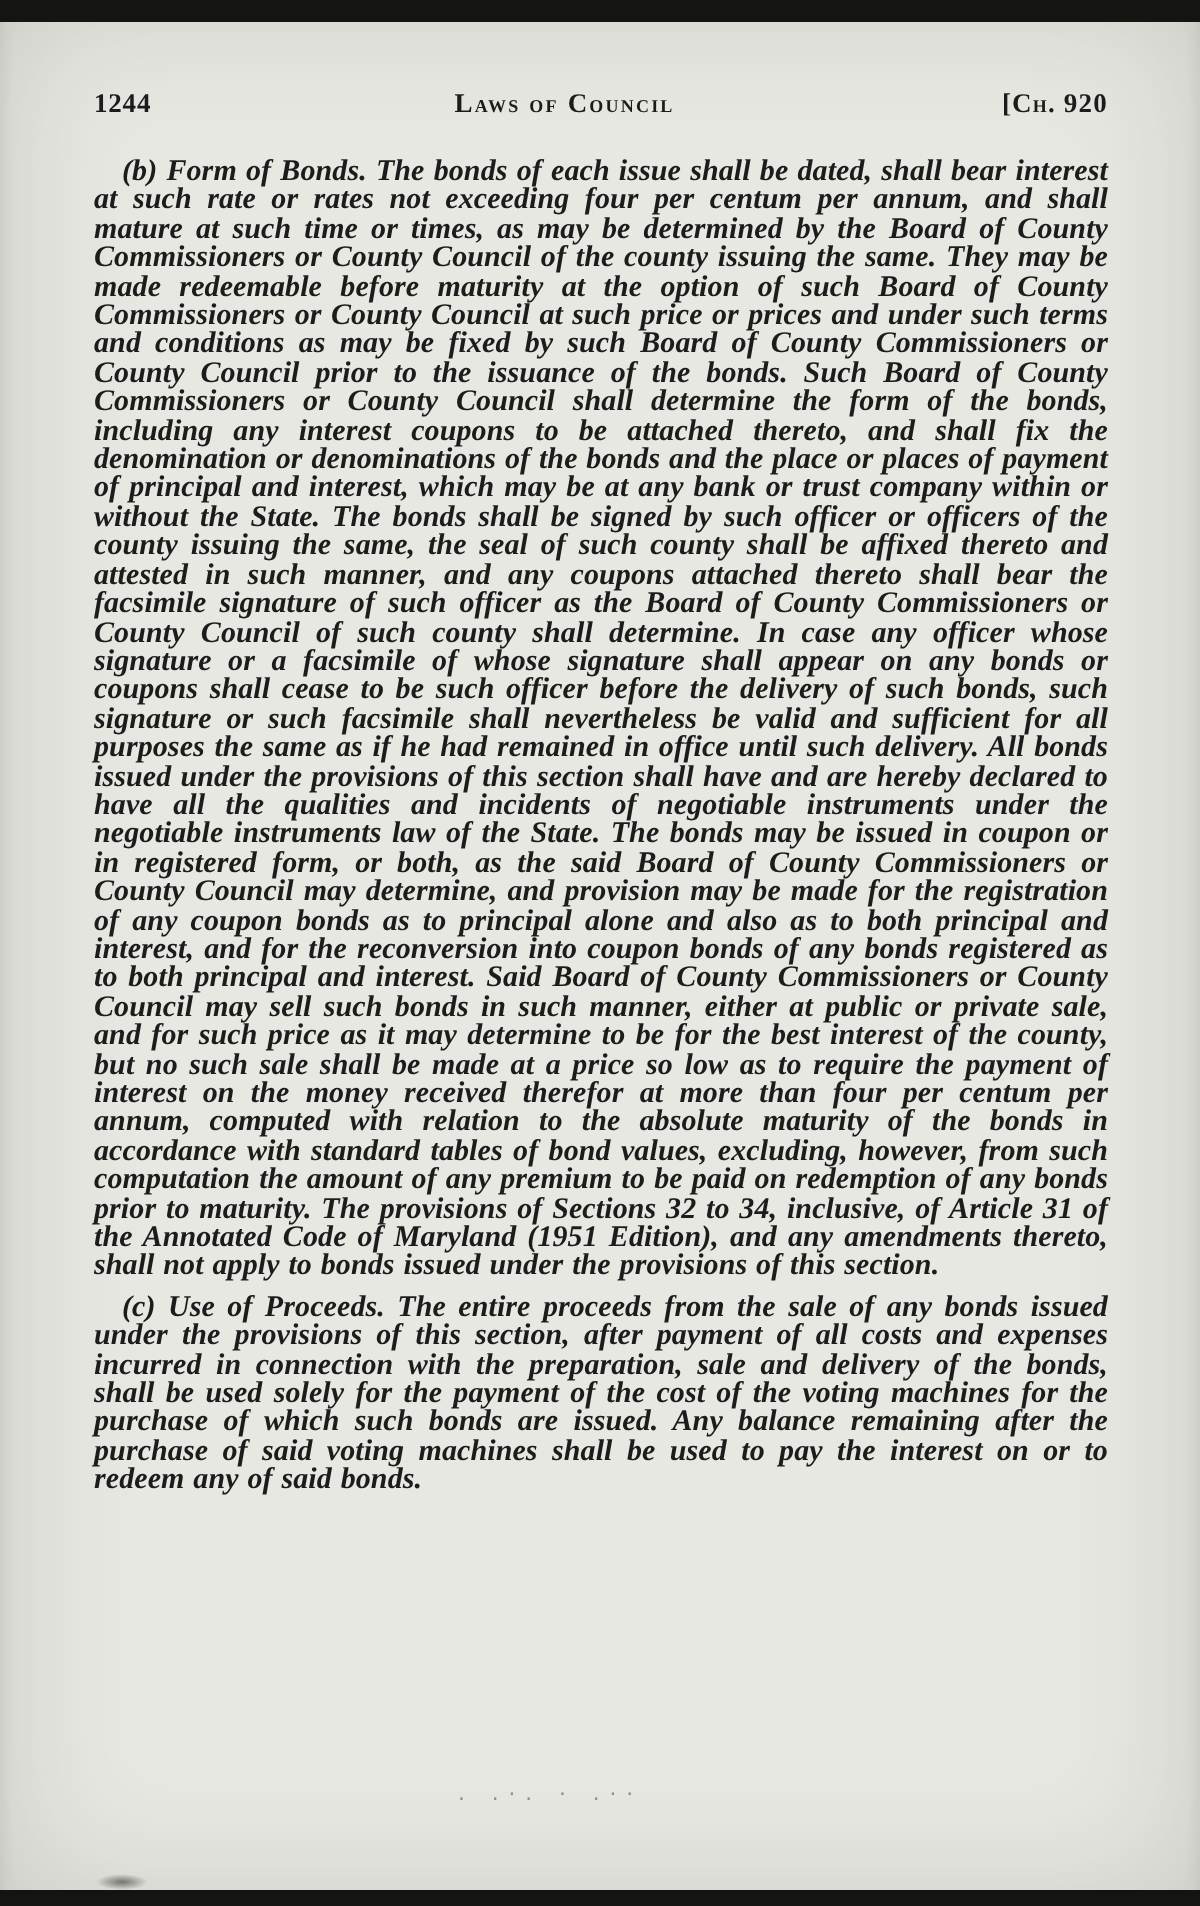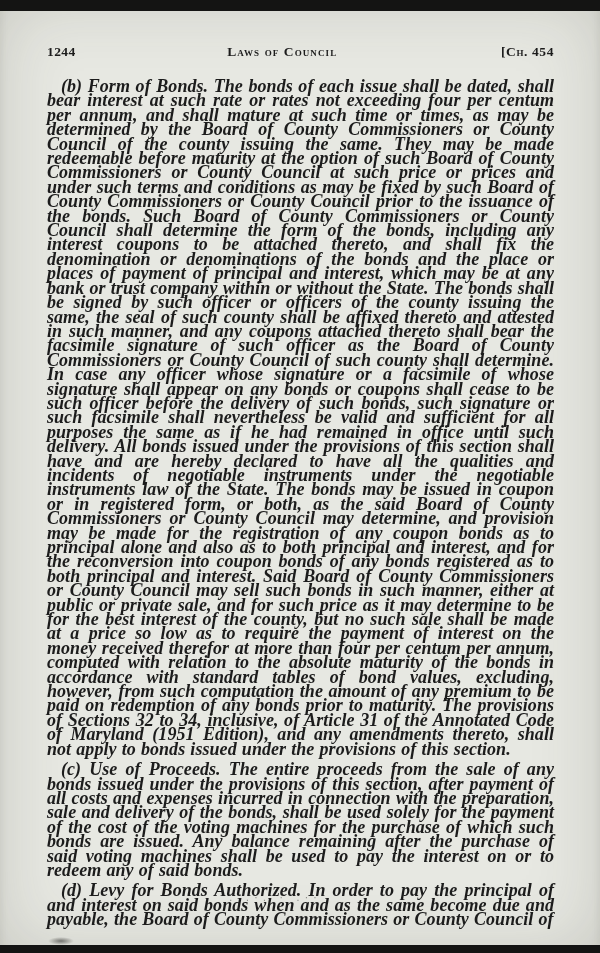--- a/index.html
+++ b/index.html
@@ -57,21 +57,21 @@
     letter-spacing: 1.1px;
     transform: translateX(-6px);
   }
   .running-head .chapter {
     font-variant: small-caps;
     letter-spacing: 0.6px;
   }
   .body-text .para {
     font-style: italic;
     font-weight: 600;
-    font-size: 18px;
+    font-size: 15px;
     line-height: 14.4px;
     text-align: justify;
     text-indent: 14px;
     margin: 0 0 6px 0;
     letter-spacing: 0.05px;
     word-spacing: 0.6px;
     -webkit-hyphens: none;
     hyphens: none;
   }
   .dots-artifact {
@@ -89,27 +89,26 @@
 
 <div class="page">
 
   <div class="scan-bar top"></div>
 
   <div class="content">
 
     <div class="running-head">
       <span class="page-num">1244</span>
       <span class="head-title">Laws of Council</span>
-      <span class="chapter">[Ch. 454</span>
+      <span class="chapter">[Ch. 920</span>
     </div>
 
     <div class="body-text">
       <p class="para">(b) Form of Bonds. The bonds of each issue shall be dated, shall bear interest at such rate or rates not exceeding four per centum per annum, and shall mature at such time or times, as may be determined by the Board of County Commissioners or County Council of the county issuing the same. They may be made redeemable before maturity at the option of such Board of County Commissioners or County Council at such price or prices and under such terms and conditions as may be fixed by such Board of County Commissioners or County Council prior to the issuance of the bonds. Such Board of County Commissioners or County Council shall determine the form of the bonds, including any interest coupons to be attached thereto, and shall fix the denomination or denominations of the bonds and the place or places of payment of principal and interest, which may be at any bank or trust company within or without the State. The bonds shall be signed by such officer or officers of the county issuing the same, the seal of such county shall be affixed thereto and attested in such manner, and any coupons attached thereto shall bear the facsimile signature of such officer as the Board of County Commissioners or County Council of such county shall determine. In case any officer whose signature or a facsimile of whose signature shall appear on any bonds or coupons shall cease to be such officer before the delivery of such bonds, such signature or such facsimile shall nevertheless be valid and sufficient for all purposes the same as if he had remained in office until such delivery. All bonds issued under the provisions of this section shall have and are hereby declared to have all the qualities and incidents of negotiable instruments under the negotiable instruments law of the State. The bonds may be issued in coupon or in registered form, or both, as the said Board of County Commissioners or County Council may determine, and provision may be made for the registration of any coupon bonds as to principal alone and also as to both principal and interest, and for the reconversion into coupon bonds of any bonds registered as to both principal and interest. Said Board of County Commissioners or County Council may sell such bonds in such manner, either at public or private sale, and for such price as it may determine to be for the best interest of the county, but no such sale shall be made at a price so low as to require the payment of interest on the money received therefor at more than four per centum per annum, computed with relation to the absolute maturity of the bonds in accordance with standard tables of bond values, excluding, however, from such computation the amount of any premium to be paid on redemption of any bonds prior to maturity. The provisions of Sections 32 to 34, inclusive, of Article 31 of the Annotated Code of Maryland (1951 Edition), and any amendments thereto, shall not apply to bonds issued under the provisions of this section.</p>
       <p class="para">(c) Use of Proceeds. The entire proceeds from the sale of any bonds issued under the provisions of this section, after payment of all costs and expenses incurred in connection with the preparation, sale and delivery of the bonds, shall be used solely for the payment of the cost of the voting machines for the purchase of which such bonds are issued. Any balance remaining after the purchase of said voting machines shall be used to pay the interest on or to redeem any of said bonds.</p>
-      <p class="para">(d) Levy for Bonds Authorized. In order to pay the principal of and interest on said bonds when and as the same become due and payable, the Board of County Commissioners or County Council of</p>
     </div>
 
   </div>
 
   <span class="dots-artifact">. .·. · .··</span>
 
   <div class="corner-smudge"></div>
 
   <div class="scan-bar bottom"></div>
 

